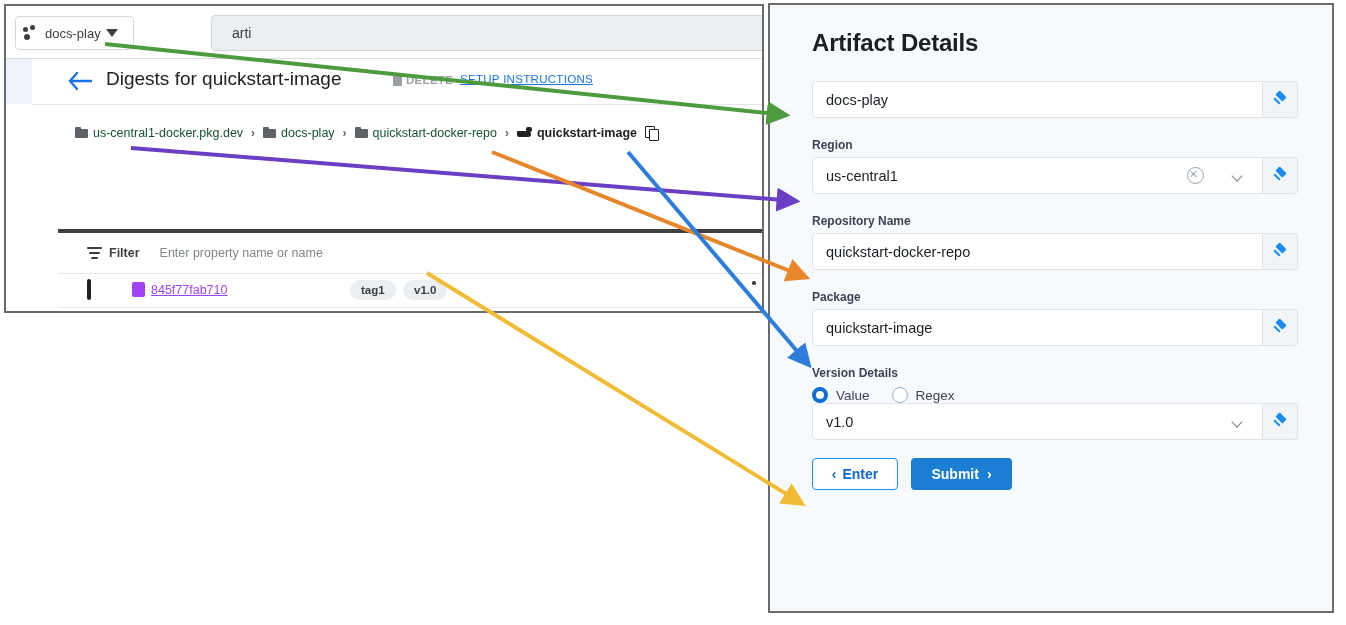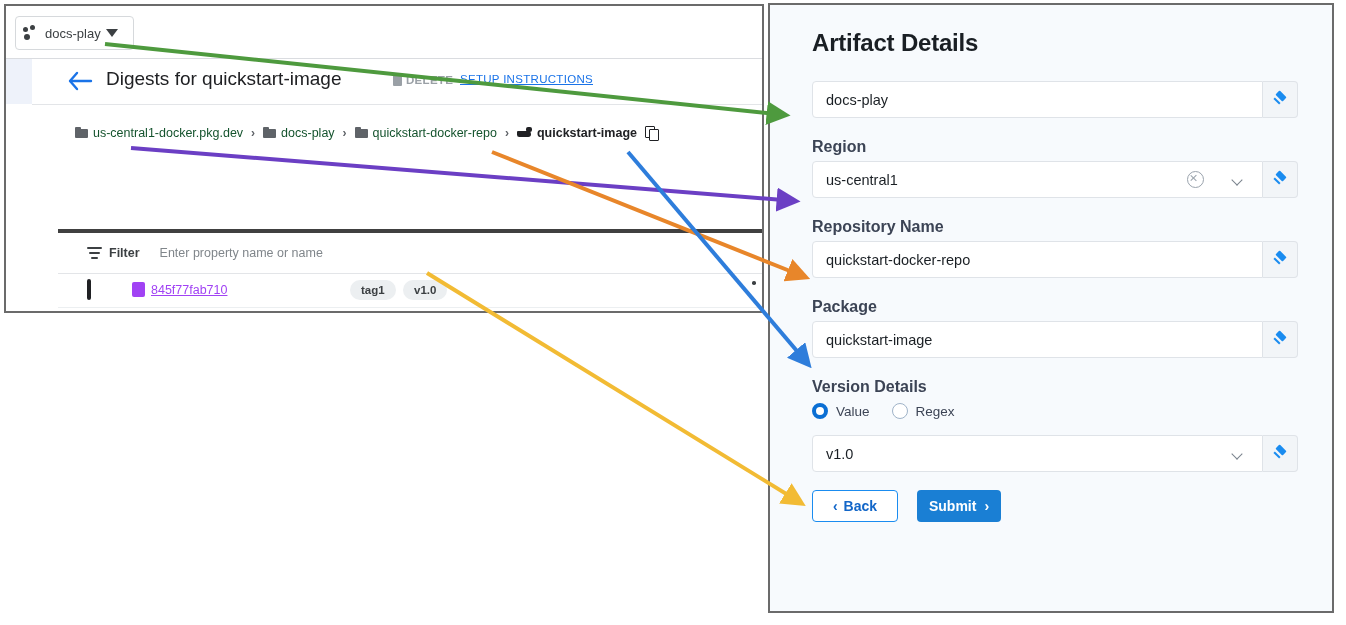--- a/index.html
+++ b/index.html
@@ -87,21 +87,21 @@
        display:flex;align-items:center;justify-content:center;font-size:11.5px;
        color:#3c4043;font-weight:bold;padding:0 11px;box-sizing:border-box;}
   .kebab{position:absolute;left:694px;top:7px;width:4px;cursor:pointer;}
   .kebab i{display:block;width:3.5px;height:3.5px;background:#3c4043;border-radius:50%;margin-bottom:3px;}
 
   
   #right-panel{position:absolute;left:768px;top:3px;width:566px;height:610px;
                border:2px solid #6b6b6b;background:#f7fafd;box-sizing:border-box;}
   .rp-inner{position:absolute;left:42px;top:24px;right:34px;}
   .rp-title{font-size:24px;font-weight:bold;color:#1a1f24;letter-spacing:-.2px;}
-  .field-label{font-size:16px;font-weight:bold;color:#3c4455;margin-bottom:5px;}
+  .field-label{font-size:12px;font-weight:bold;color:#3c4455;margin-bottom:5px;}
   .field-row{display:flex;align-items:stretch;height:37px;}
   .field-input{flex:1;background:#fff;border:1px solid #dfe3e8;border-radius:4px 0 0 4px;
                display:flex;align-items:center;box-sizing:border-box;position:relative;}
   .field-input span.val{margin-left:13px;font-size:14.5px;color:#1a1f24;}
   .pin-btn{width:34px;background:#f2f5f8;border:1px solid #dfe3e8;border-left:none;
            border-radius:0 4px 4px 0;display:flex;align-items:center;justify-content:center;cursor:pointer;}
   .pin-ic{width:15px;height:15px;position:relative;}
   .pin-ic:before{content:"";position:absolute;left:3px;top:1px;width:10px;height:6px;
                  background:#1a8cf0;transform:rotate(45deg);border-radius:1px;}
   .pin-ic:after{content:"";position:absolute;left:0px;top:8px;width:8px;height:2px;
@@ -122,41 +122,44 @@
   .radio.off{border:1.6px solid #9fb3c8;background:#fff;}
   .radio-lbl{font-size:13.5px;color:#3c4455;margin-left:8px;margin-right:22px;}
   .info-ic{display:inline-block;width:13px;height:13px;border:1.4px solid #5b9bd5;
            border-radius:50%;position:relative;margin-left:5px;vertical-align:-2px;}
   .info-ic:before{content:"i";position:absolute;left:0;right:0;top:-2.5px;text-align:center;
                   font-size:10px;color:#5b9bd5;font-style:italic;font-weight:bold;}
   .btn-row{display:flex;margin-top:18px;}
   .btn{height:32px;border-radius:4px;display:flex;align-items:center;justify-content:center;
        font-size:14px;font-weight:bold;cursor:pointer;box-sizing:border-box;}
   .btn-back{width:86px;border:1.5px solid #1a8cf0;background:#fff;color:#1266c8;}
-  .btn-submit{width:84px;background:#1a7fd4;color:#fff;margin-left:19px;}
+  .btn-submit{width:101px;background:#1a7fd4;color:#fff;margin-left:13px;}
   .btn-chev{font-weight:bold;}
   .mb22{margin-bottom:20px;}
   .mb26{margin-bottom:24px;}
 
   #arrows{position:absolute;left:0;top:0;width:1346px;height:625px;pointer-events:none;}
 </style>
 </head>
 <body>
 
 <div id="left-panel">
 
   <div class="lp-topbar">
     <div class="project-chip">
       <span class="pc-dots">
           <i></i>
           <i></i>
           <i></i>
         </span>
       <span class="pc-label">docs-play</span>
       <span class="pc-caret"></span>
+    </div>
+    <div class="searchbox">
+      <span>arti</span>
     </div>
   </div>
 
   <div class="lp-railcol">
     <div class="lp-railsel"></div>
   </div>
 
   <div class="lp-body">
 
     <div class="page-head">
@@ -271,21 +274,21 @@
       <div class="field-row">
         <div class="field-input">
           <span class="val">quickstart-image</span>
         </div>
         <div class="pin-btn">
           <span class="pin-ic"></span>
         </div>
       </div>
     </div>
 
-    <div style="margin-bottom:16px;">
+    <div style="">
       <div class="field-label">Version Details</div>
       <div class="radio-row">
         <span class="radio on"></span>
         <span class="radio-lbl">Value</span>
         <span class="radio off"></span>
         <span class="radio-lbl">Regex</span>
       </div>
     </div>
 
     <div>
@@ -296,21 +299,21 @@
         </div>
         <div class="pin-btn">
           <span class="pin-ic"></span>
         </div>
       </div>
     </div>
 
     <div class="btn-row">
       <div class="btn btn-back">
         <span class="btn-chev">‹</span>
-        <span style="margin-left:6px;">Back</span>
+        <span style="margin-left:6px;">Enter</span>
       </div>
       <div class="btn btn-submit">
         <span>Submit</span>
         <span class="btn-chev" style="margin-left:8px;">›</span>
       </div>
     </div>
 
   </div>
 </div>
 

